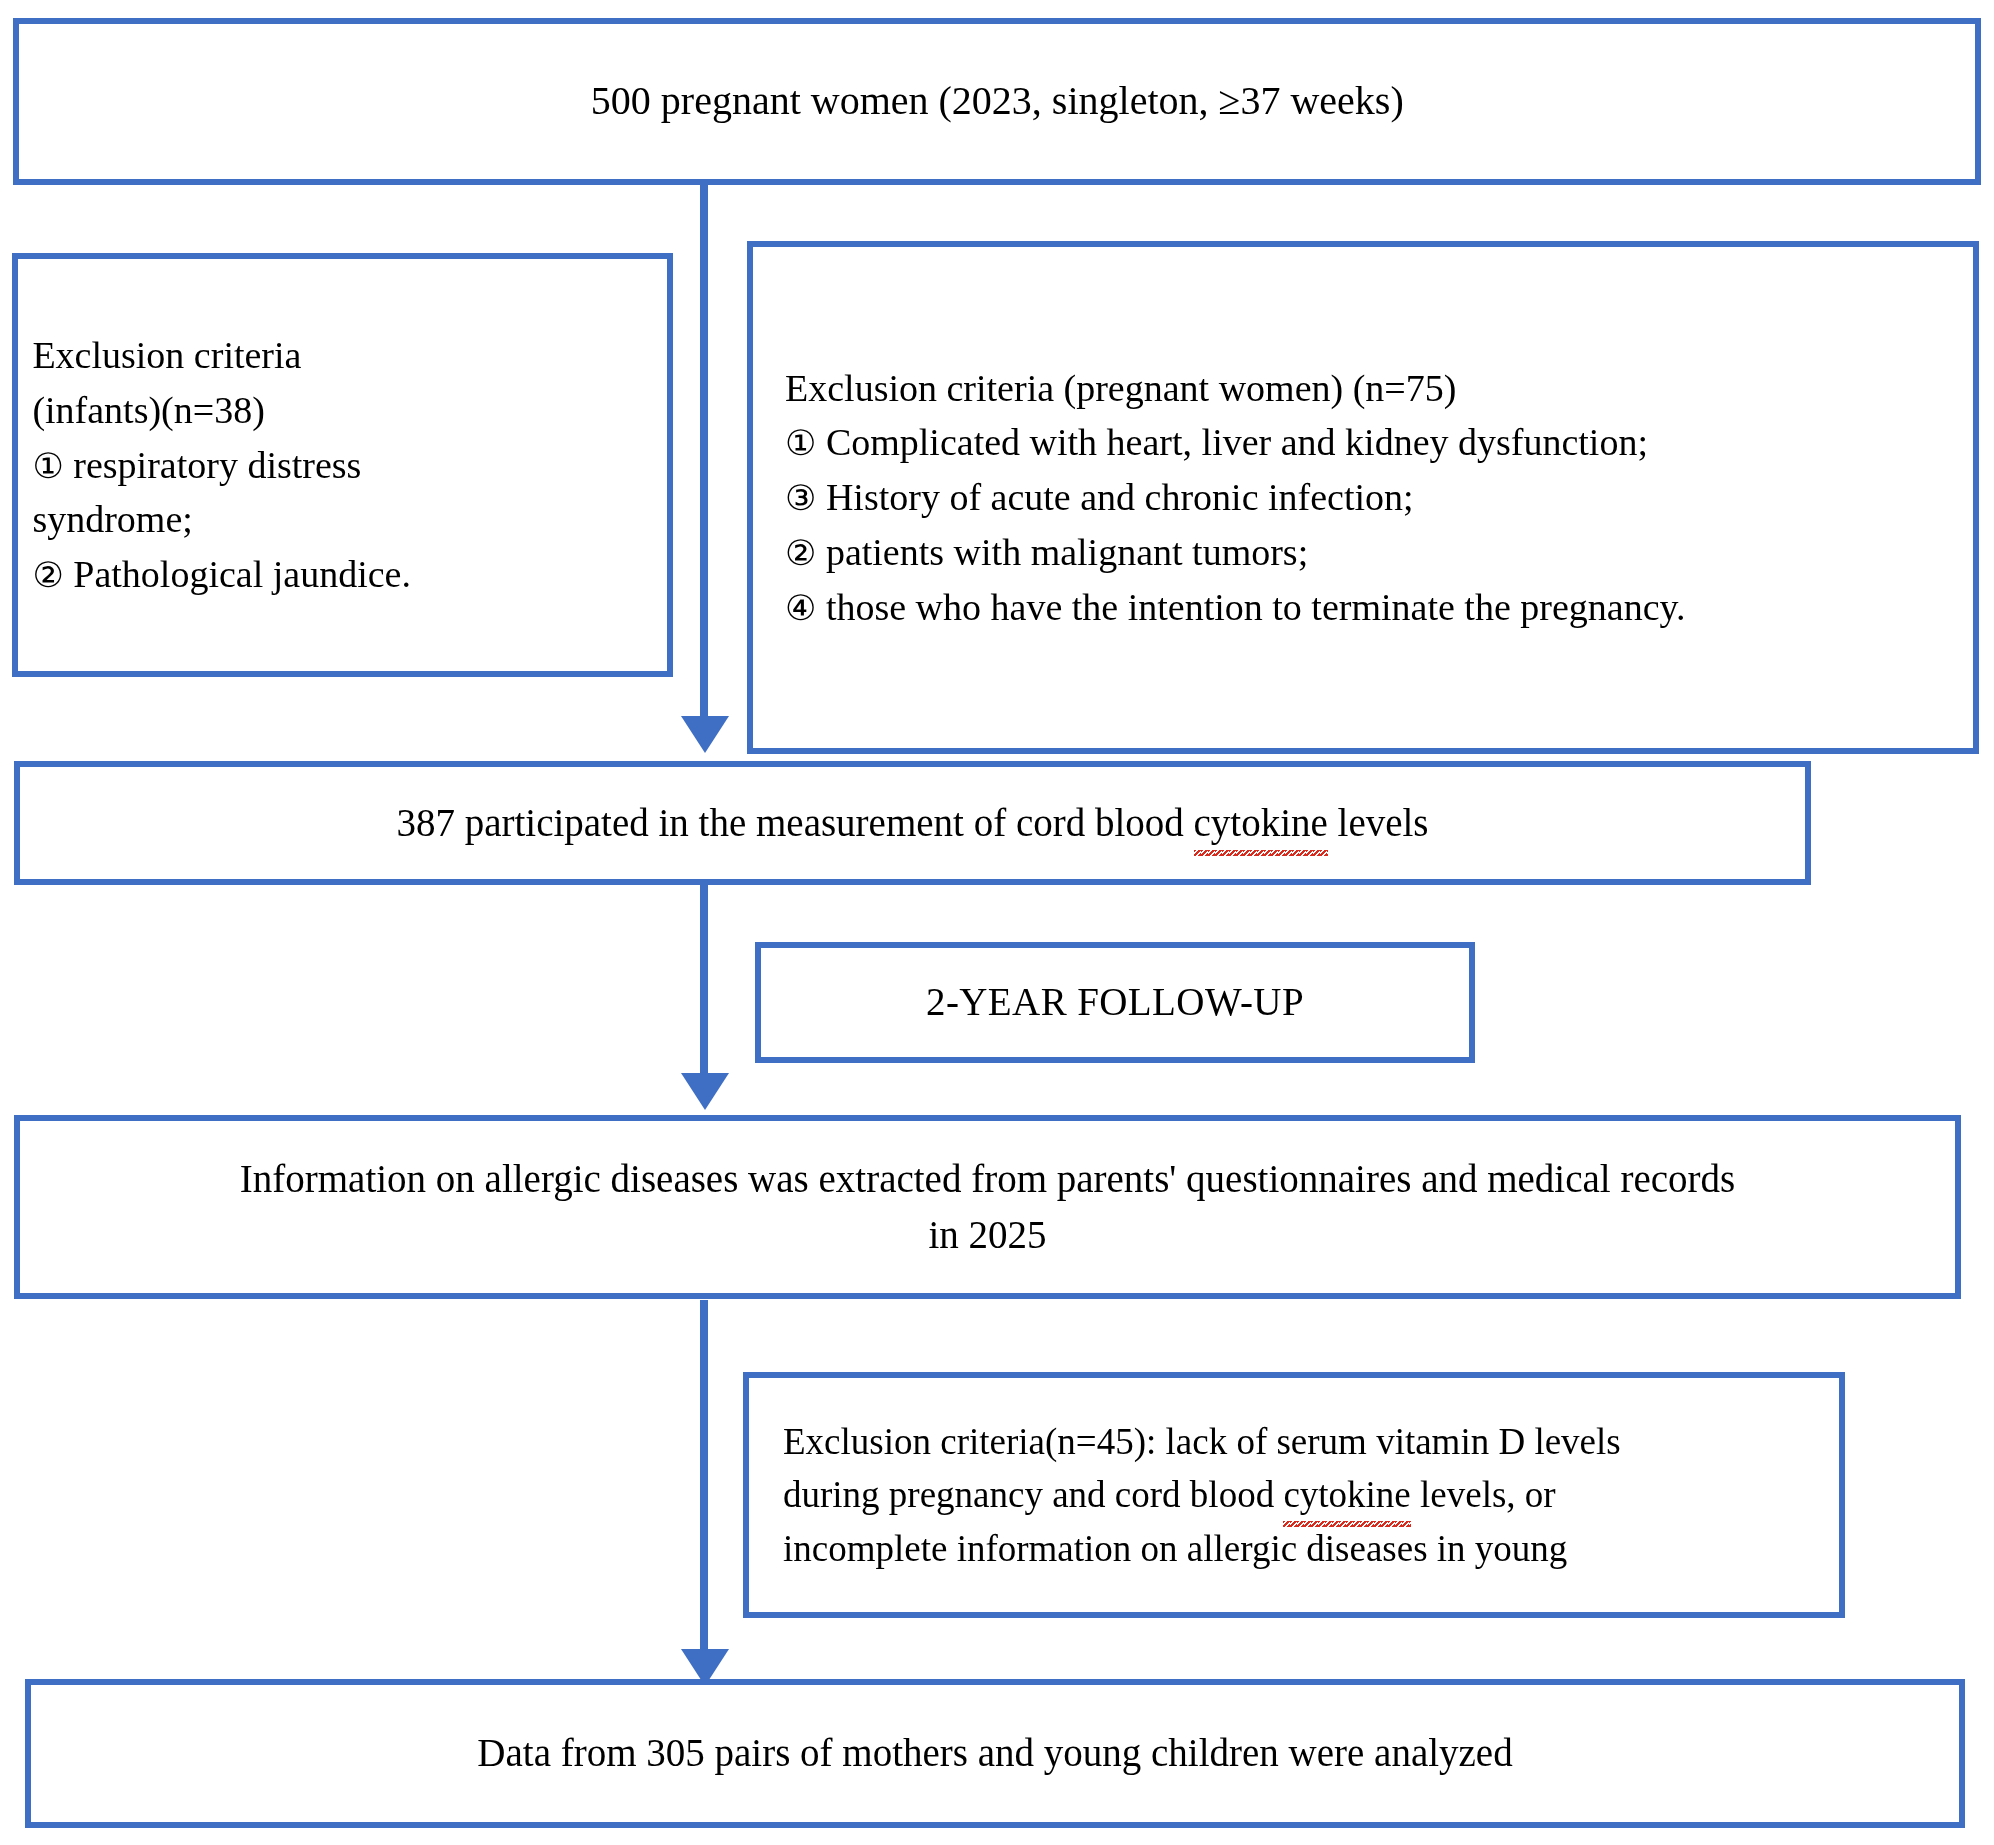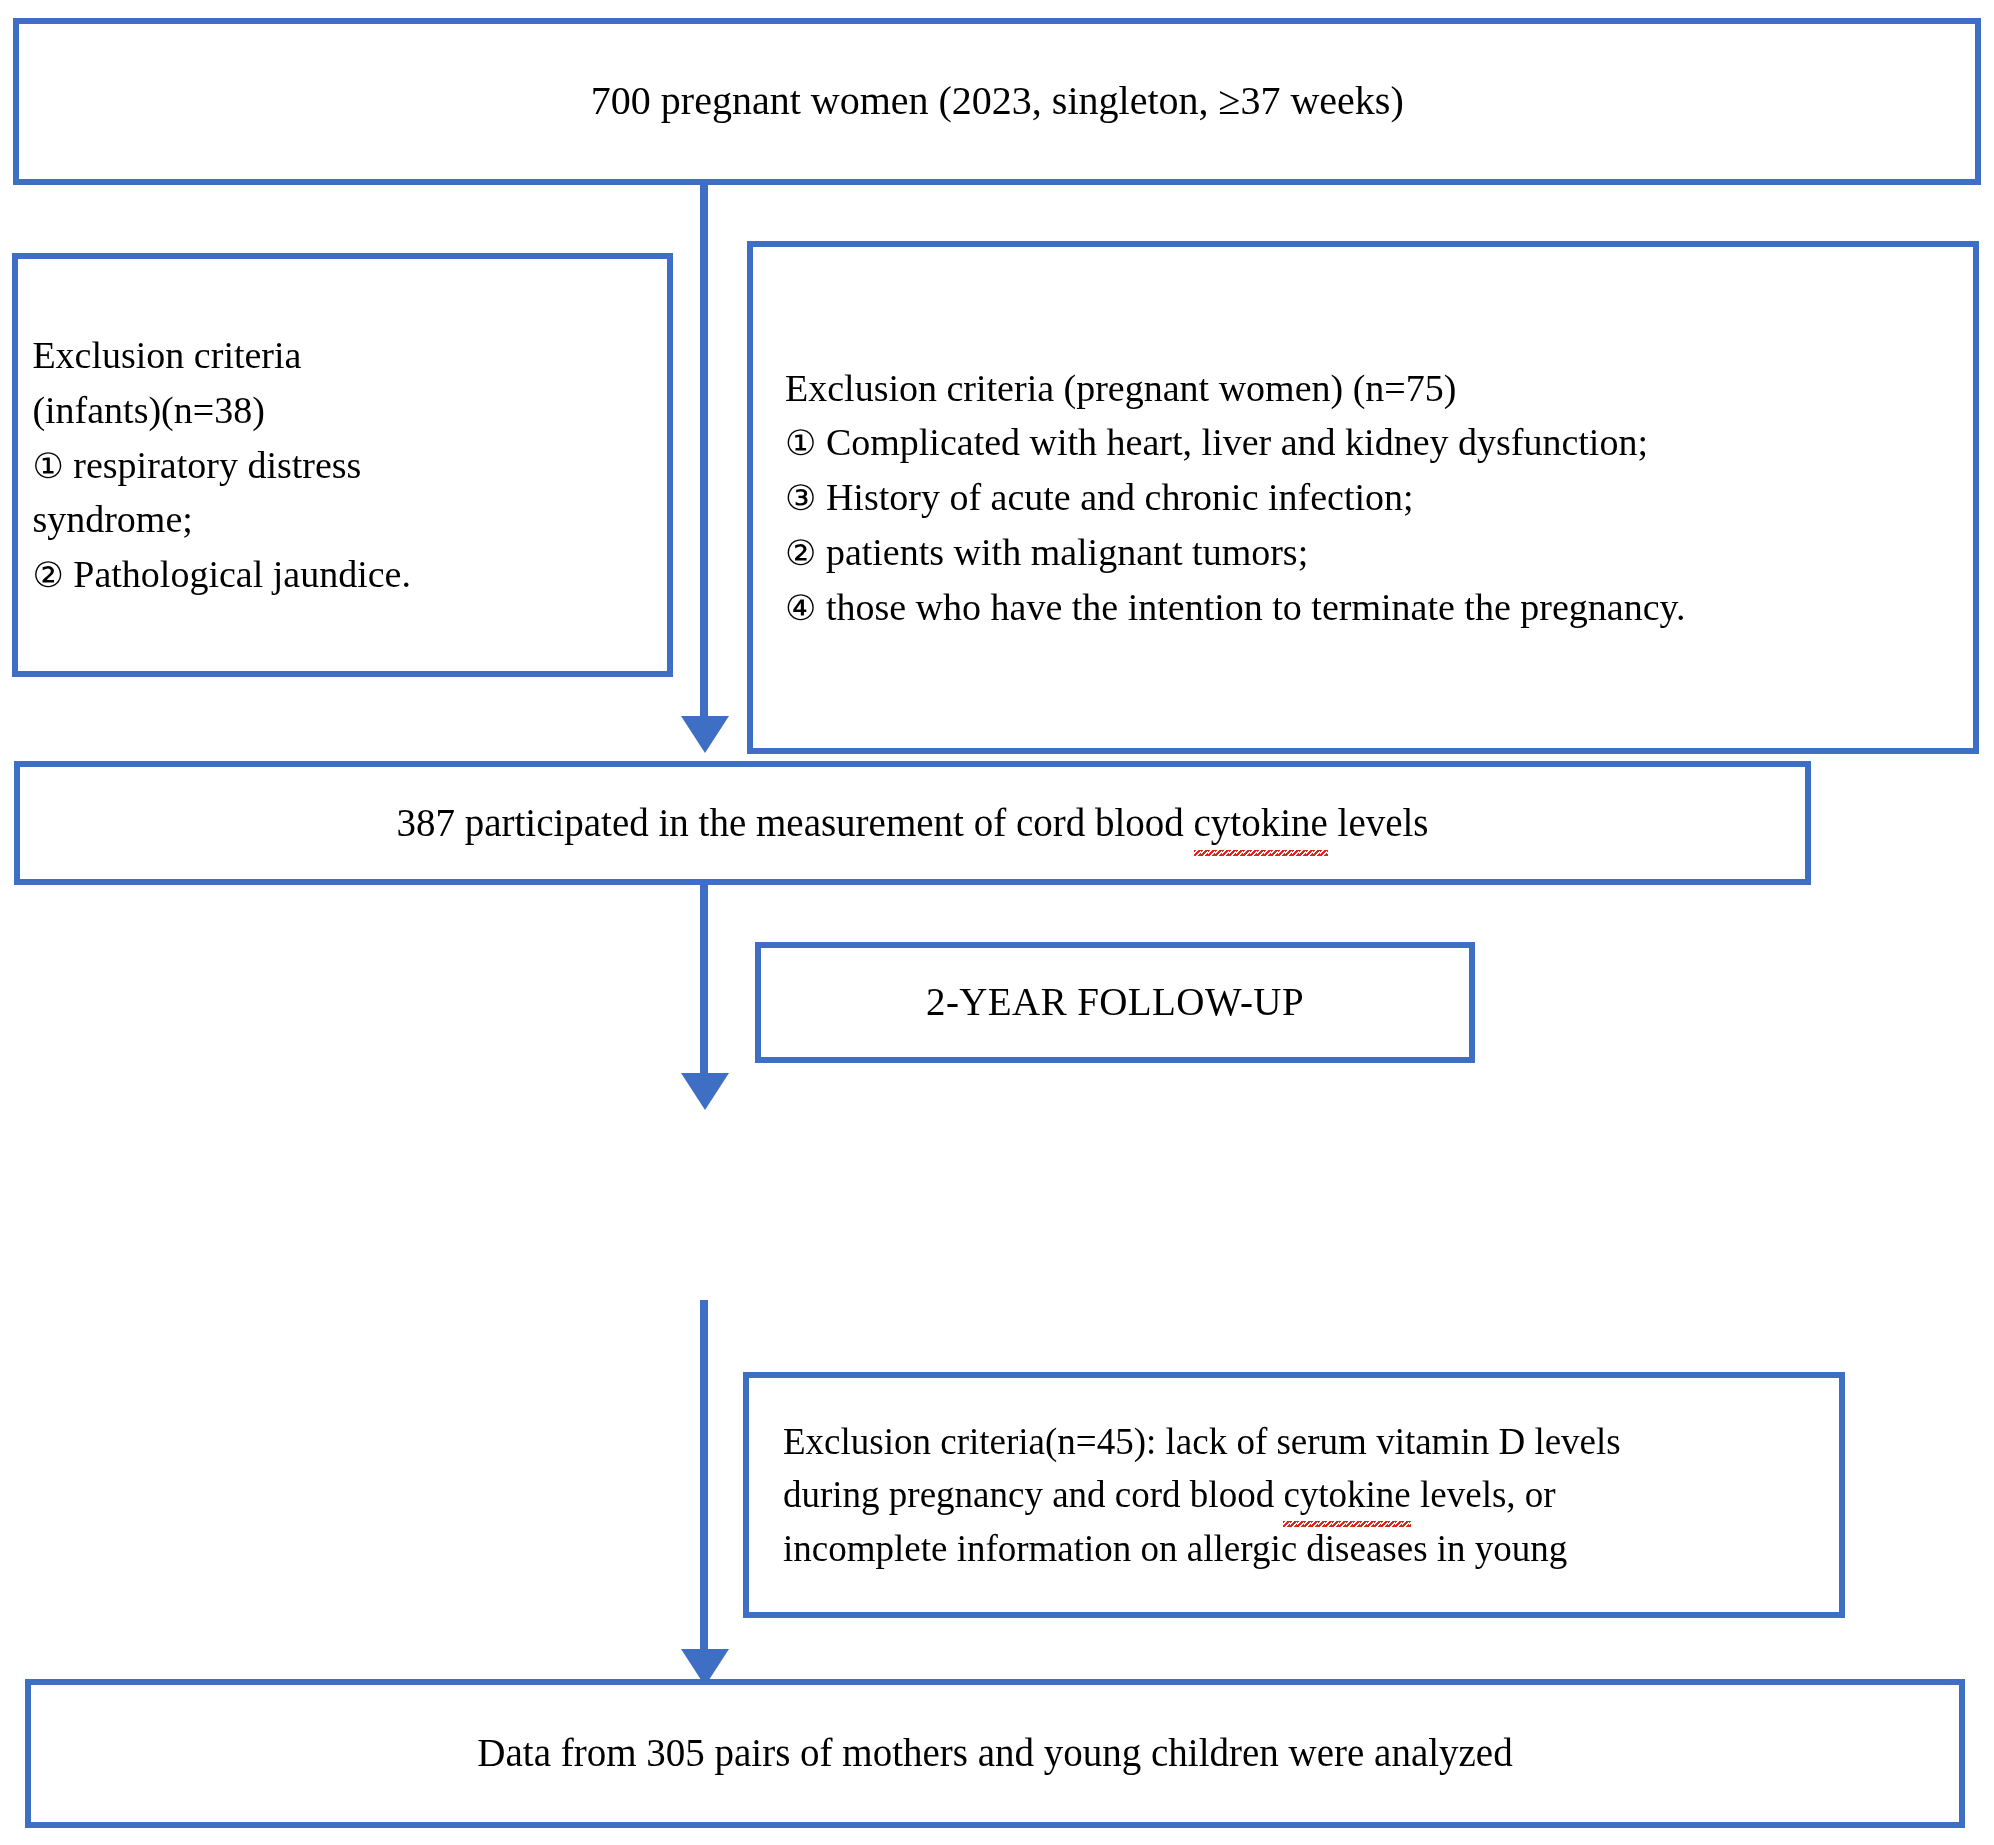--- a/index.html
+++ b/index.html
@@ -87,21 +87,21 @@
     border-top: 37px solid #3f6fc4;
   }
 </style>
 </head>
 <body>
 
 <div id="canvas">
 
   <div class="box center" style="left:13.3px; top:17.7px; width:1968px; height:167px;">
     <div class="box-inner">
-      <span class="line t-title">700 pregnant women (2023, singleton, ≥37 weeks)</span>
+      <span class="line t-title">500 pregnant women (2023, singleton, ≥37 weeks)</span>
     </div>
   </div>
 
   <div class="vline" style="left:700px; top:184px; height:548px;"></div>
   <div class="arrowhead" style="left:681px; top:716px;"></div>
 
   <div class="box left" style="left:12.4px; top:253px; width:661px; height:424px;">
     <div class="box-inner" style="padding:0 14px;">
       <span class="line t-list">Exclusion criteria</span>
       <span class="line t-list">(infants)(n=38)</span>
@@ -129,20 +129,26 @@
 
   <div class="vline" style="left:700px; top:885px; height:204px;"></div>
   <div class="arrowhead" style="left:681px; top:1073px;"></div>
 
   <div class="box center" style="left:755px; top:942px; width:720px; height:121px;">
     <div class="box-inner">
       <span class="line t-caps">2-YEAR FOLLOW-UP</span>
     </div>
   </div>
 
+  <div class="box center" style="left:14px; top:1115px; width:1947px; height:184px;">
+    <div class="box-inner">
+      <span class="line t-body">Information on allergic diseases was extracted from parents' questionnaires and medical records</span>
+      <span class="line t-body">in 2025</span>
+    </div>
+  </div>
 
   <div class="vline" style="left:700px; top:1300px; height:371px;"></div>
   <div class="arrowhead" style="left:681px; top:1649px;"></div>
 
   <div class="box left" style="left:743px; top:1372px; width:1102px; height:246px;">
     <div class="box-inner" style="padding:0 34px;">
       <span class="line t-small">Exclusion criteria(n=45): lack of serum vitamin D levels</span>
       <span class="line t-small"><span>during pregnancy and cord blood </span><span class="squiggle">cytokine</span><span> levels, or</span></span>
       <span class="line t-small">incomplete information on allergic diseases in young</span>
     </div>

